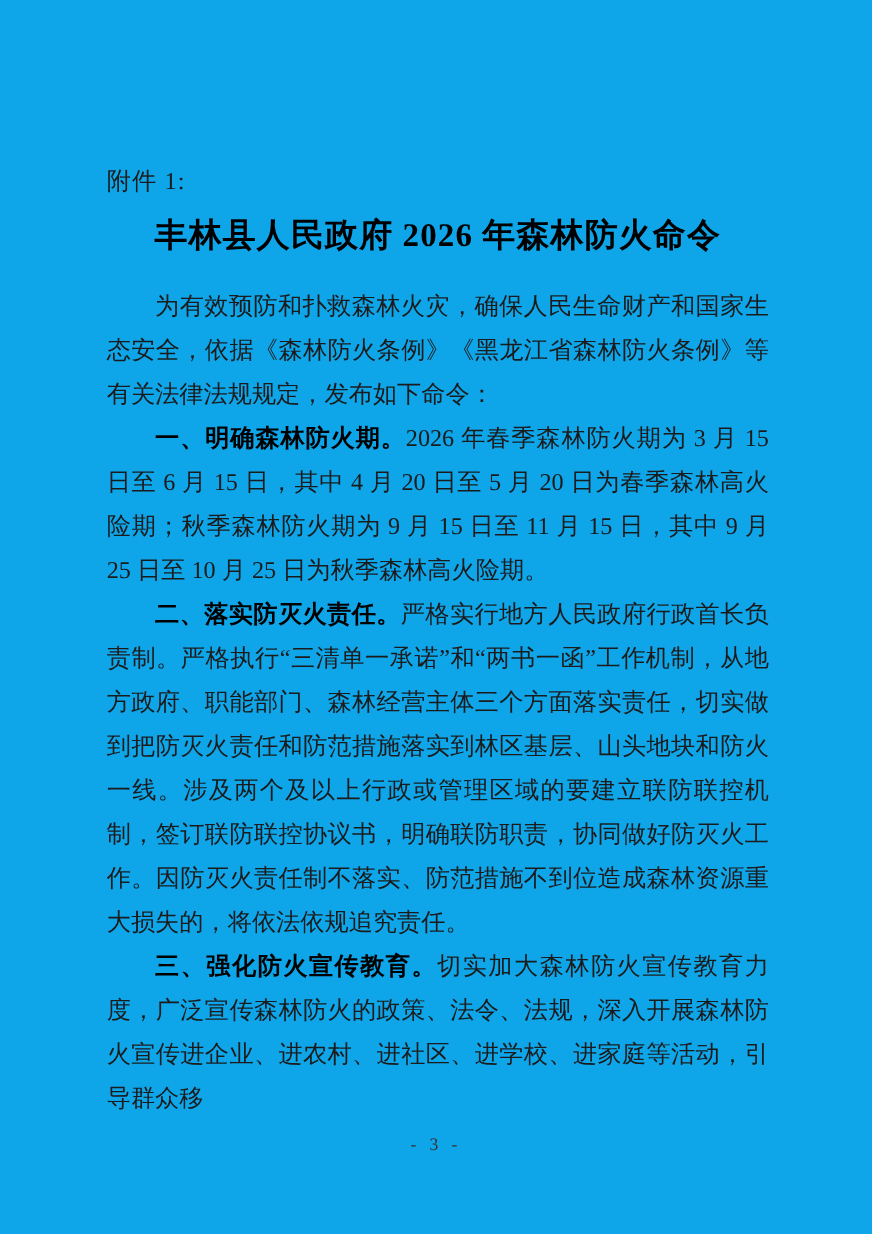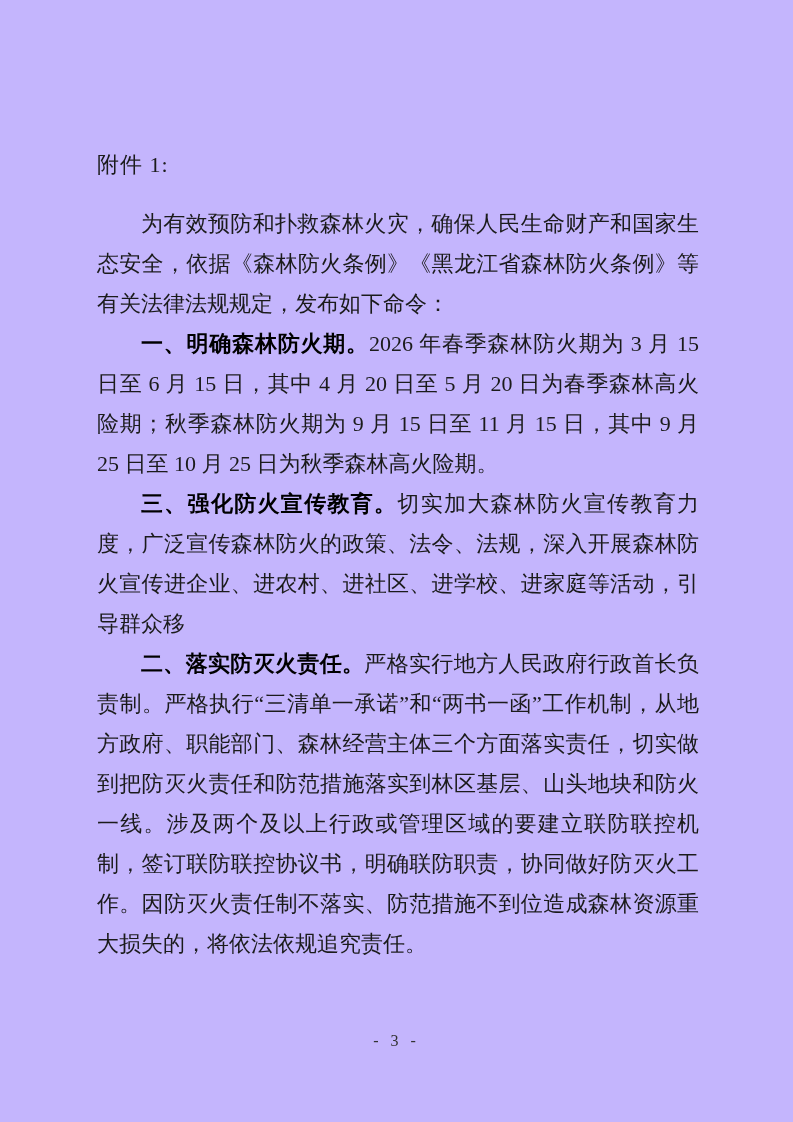--- a/index.html
+++ b/index.html
@@ -5,21 +5,21 @@
   html, body {
     margin: 0;
     padding: 0;
     background: #888;
   }
   .page {
     position: relative;
     width: 793px;
     height: 1122px;
     margin: 0 auto;
-    background: #c4b5fd;
+    background: #0ea5e9;
     overflow: hidden;
     font-family: "Liberation Serif", serif;
     color: #1b1b1b;
   }
   .content {
     position: absolute;
     top: 150px;
     left: 97px;
     width: 602px;
   }
@@ -72,29 +72,30 @@
   }
 </style>
 </head>
 <body>
 
 <div class="page">
   <div class="content">
 
     <div class="attachment">附件 1:</div>
 
+    <h1 class="title">丰林县人民政府 2026 年森林防火命令</h1>
 
 
     <div class="body">
 
       <p><span>为有效预防和扑救森林火灾，确保人民生命财产和国家生态安全，依据《森林防火条例》《黑龙江省森林防火条例》等有关法律法规规定，发布如下命令：</span></p>
 
       <p><strong class="lead">一、明确森林防火期。</strong><span>2026 年春季森林防火期为 3 月 15 日至 6 月 15 日，其中 4 月 20 日至 5 月 20 日为春季森林高火险期；秋季森林防火期为 9 月 15 日至 11 月 15 日，其中 9 月 25 日至 10 月 25 日为秋季森林高火险期。</span></p>
 
+      <p><strong class="lead">二、落实防灭火责任。</strong><span>严格实行地方人民政府行政首长负责制。严格执行“三清单一承诺”和“两书一函”工作机制，从地方政府、职能部门、森林经营主体三个方面落实责任，切实做到把防灭火责任和防范措施落实到林区基层、山头地块和防火一线。涉及两个及以上行政或管理区域的要建立联防联控机制，签订联防联控协议书，明确联防职责，协同做好防灭火工作。因防灭火责任制不落实、防范措施不到位造成森林资源重大损失的，将依法依规追究责任。</span></p>
+
       <p><strong class="lead">三、强化防火宣传教育。</strong><span>切实加大森林防火宣传教育力度，广泛宣传森林防火的政策、法令、法规，深入开展森林防火宣传进企业、进农村、进社区、进学校、进家庭等活动，引导群众移</span></p>
-
-      <p><strong class="lead">二、落实防灭火责任。</strong><span>严格实行地方人民政府行政首长负责制。严格执行“三清单一承诺”和“两书一函”工作机制，从地方政府、职能部门、森林经营主体三个方面落实责任，切实做到把防灭火责任和防范措施落实到林区基层、山头地块和防火一线。涉及两个及以上行政或管理区域的要建立联防联控机制，签订联防联控协议书，明确联防职责，协同做好防灭火工作。因防灭火责任制不落实、防范措施不到位造成森林资源重大损失的，将依法依规追究责任。</span></p>
 
     </div>
   </div>
 
   <div class="footer">- 3 -</div>
 </div>
 
 </body></html>

